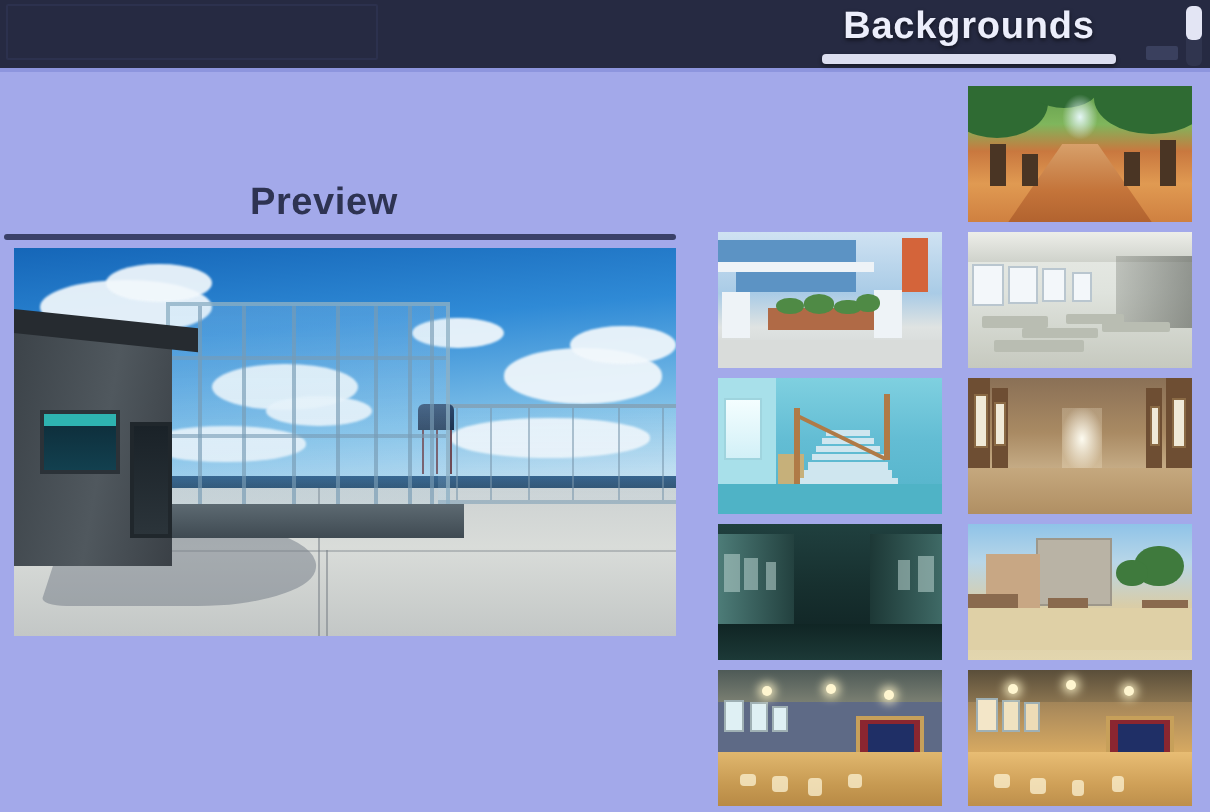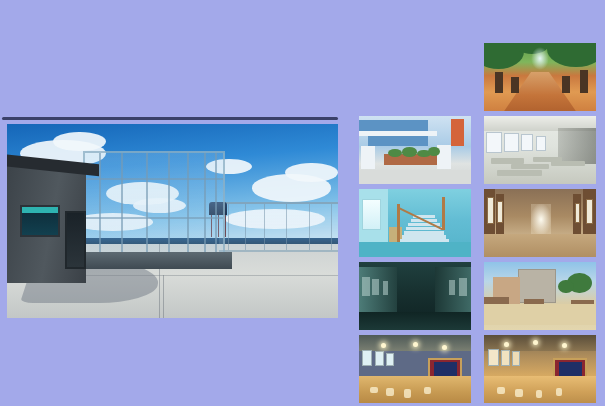--- a/index.html
+++ b/index.html
@@ -311,23 +311,37 @@
     background: linear-gradient(180deg,#e0b76e 0%, #c79a52 60%, #b88a45 100%); }
   .gym-reflect { position: absolute; background: rgba(255,248,220,.7); border-radius: 2px; }
   .gym-lamp { position: absolute; width: 5px; height: 5px; border-radius: 50%;
     background: #fff6d0; box-shadow: 0 0 5px 2px rgba(255,245,200,.8); }
 </style>
 </head>
 <body>
 
 <div id="app">
 
+  <div id="topbar">
+    <div id="topbar-inner-frame"></div>
+
+    <div id="tab-backgrounds">
+      <div class="tab-label">Backgrounds</div>
+      <div id="tab-underline"></div>
+    </div>
+
+    <div id="topbar-small-chip"></div>
+    <div id="topbar-scroll-track">
+      <div id="topbar-scroll-thumb"></div>
+    </div>
+  </div>
 
   <div id="preview-pane">
 
+    <div id="preview-title">Preview</div>
 
     <div id="preview-divider"></div>
 
     <div id="preview-image">
       <div class="sky"></div>
 
       <div class="cloud" style="left:4%;  top:8%;  width:26%; height:14%;"></div>
       <div class="cloud" style="left:14%; top:4%;  width:16%; height:10%;"></div>
       <div class="cloud" style="left:30%; top:30%; width:22%; height:12%;"></div>
       <div class="cloud" style="left:38%; top:38%; width:16%; height:8%;"></div>

